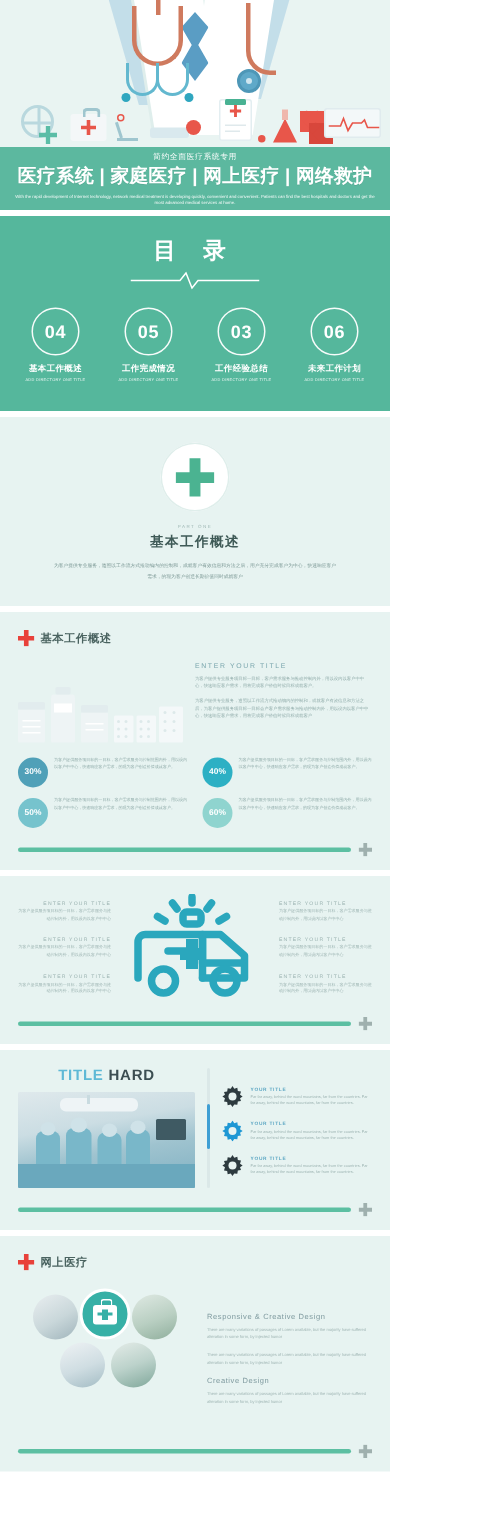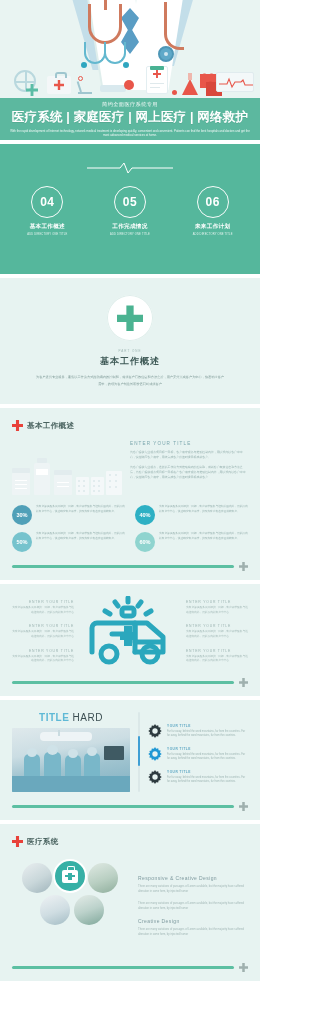--- a/index.html
+++ b/index.html
@@ -238,21 +238,21 @@
   .amb-col.l { text-align: right; }
   .amb-h { font-size: 3.4px; color: #9bb3b1; letter-spacing: .8px; margin-bottom: 2px; }
   .amb-p { font-size: 2.7px; line-height: 1.7; color: #9fb6b4; }
   .amb-art { display:flex; align-items:center; justify-content:center; }
 
   
   .wh-grid { display: flex; gap: 8px; }
   .wh-left { width: 118px; }
   .wh-title { text-align: center; font-size: 10px; letter-spacing: .5px; margin-bottom: 5px; }
   .wh-title .a { color: #5fb9d6; font-weight: bold; }
-  .wh-title .b { color: #3c4e52; font-weight: normal; }
+  .wh-title .b { color: #3c4e52; font-weight: bold; }
   .wh-photo {
     width: 100%; height: 64px; border-radius: 1px; position: relative; overflow: hidden;
     background: linear-gradient(170deg,#dfe9ec 0%,#cbdde3 35%,#9fc3cf 60%,#7fb0c2 100%);
   }
   .wh-photo .srg { position:absolute; border-radius:5px 5px 0 0; background:#79b7c9; }
   .wh-photo .cap { position:absolute; border-radius:50%; background:#cfe2e8; }
   .wh-photo .lamp { position:absolute; top:4px; left:28px; width:52px; height:9px; background:#eef4f6; border-radius:4px; }
   .wh-photo .lamp2 { position:absolute; top:2px; left:46px; width:2px; height:6px; background:#c9dbe0; }
   .wh-photo .mon { position:absolute; top:18px; right:6px; width:20px; height:14px; background:#3f5a63; border-radius:1px; }
   .wh-photo .table { position:absolute; bottom:0; left:0; right:0; height:16px; background:#6aa8bd; }
@@ -344,32 +344,38 @@
 
     <div class="hero-band">
       <div class="hero-kicker">简约全面医疗系统专用</div>
       <div class="hero-title">医疗系统 | 家庭医疗 | 网上医疗 | 网络救护</div>
       <div class="hero-sub">With the rapid development of Internet technology, network medical treatment is developing quickly, convenient and convenient. Patients can find the best hospitals and doctors and get the most advanced medical services at home.</div>
 
     </div>
   </div>
 
   <div class="slide toc">
+    <div class="toc-title">目 录</div>
     <svg class="toc-pulse" width="86" height="12" viewBox="0 0 86 12">
       <path d="M0 6 H33 L37 1 L41 11 L45 6 H86" stroke="#ffffff" stroke-width="1" fill="none"></path>
     </svg>
     <div class="toc-items">
       <div class="toc-item">
         <div class="toc-circle">04</div>
         <div class="toc-label">基本工作概述</div>
         <div class="toc-en">ADD DIRECTORY ONE TITLE</div>
       </div>
       <div class="toc-item">
         <div class="toc-circle">05</div>
         <div class="toc-label">工作完成情况</div>
+        <div class="toc-en">ADD DIRECTORY ONE TITLE</div>
+      </div>
+      <div class="toc-item">
+        <div class="toc-circle">03</div>
+        <div class="toc-label">工作经验总结</div>
         <div class="toc-en">ADD DIRECTORY ONE TITLE</div>
       </div>
       <div class="toc-item">
         <div class="toc-circle">06</div>
         <div class="toc-label">未来工作计划</div>
         <div class="toc-en">ADD DIRECTORY ONE TITLE</div>
       </div>
     </div>
   </div>
 
@@ -591,21 +597,21 @@
     <div class="footer-rule">
       <div class="footer-line"></div>
       <div class="footer-cross"></div>
     </div>
   </div>
 
   <div class="slide">
     <div class="ct">
       <div class="ct-head">
         <div class="red-cross"></div>
-        <div class="ct-title">医疗系统</div>
+        <div class="ct-title">网上医疗</div>
       </div>
 
       <div class="dep-grid">
         <div class="dep-left">
           <div class="dep-ph" style="left:10px;top:6px;width:30px;height:30px;background:linear-gradient(150deg,#e9eef0,#c9d7da 55%,#9fb4bb);"></div>
           <div class="dep-ph" style="left:76px;top:6px;width:30px;height:30px;background:linear-gradient(160deg,#dfe9e3,#b9cfc2 55%,#8fae9c);"></div>
           <div class="dep-ph" style="left:28px;top:38px;width:30px;height:30px;background:linear-gradient(160deg,#eef2f4,#cfdde2 55%,#a3bcc4);"></div>
           <div class="dep-ph" style="left:62px;top:38px;width:30px;height:30px;background:linear-gradient(160deg,#e4ece8,#bcd2cb 50%,#7fa79a);"></div>
           <div class="dep-center">
             <div class="bag">

